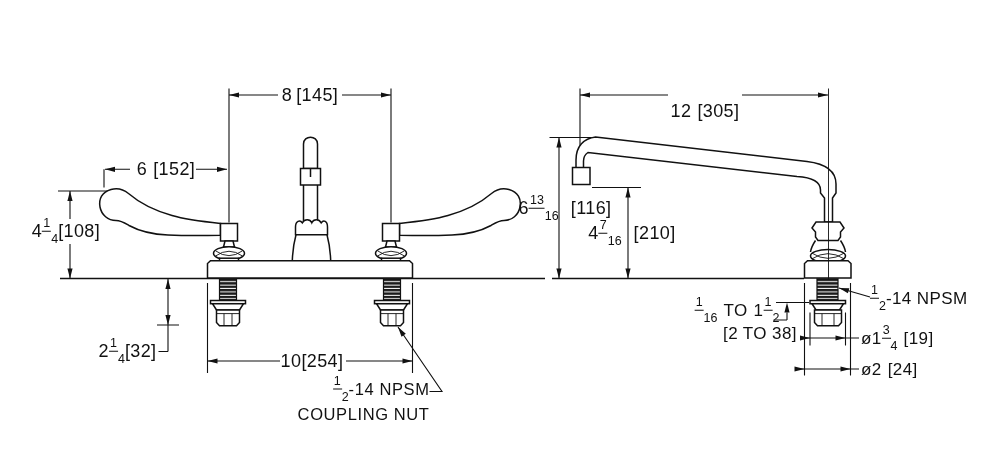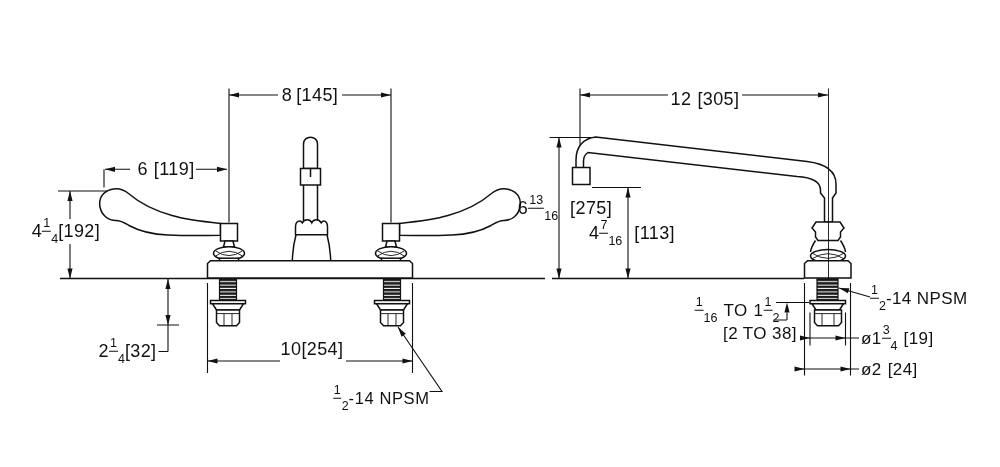--- a/index.html
+++ b/index.html
@@ -182,80 +182,81 @@
 
   <div class="lbl" style="left:310px;top:95px">
     <span>8</span>
       <span class="sp4"></span>
       <span>[145]</span>
   </div>
 
   <div class="lbl" style="left:166px;top:169px">
     <span>6</span>
       <span class="sp6"></span>
-      <span>[119]</span>
+      <span>[152]</span>
   </div>
 
   <div class="lbl" style="left:66px;top:231px">
     <span>4</span>
       <span class="frac">
         <span class="num">1</span>
         <span class="den">4</span>
       </span>
-      <span>[192]</span>
+      <span>[108]</span>
   </div>
 
   <div class="lbl right" style="left:156.5px;top:351px">
     <span>2</span>
       <span class="frac">
         <span class="num">1</span>
         <span class="den">4</span>
       </span>
       <span>[32]</span>
   </div>
 
-  <div class="lbl" style="left:312px;top:349px">
+  <div class="lbl" style="left:312px;top:361px">
     <span>10</span>
       <span>[254]</span>
   </div>
 
   <div class="lbl right col f16" style="left:429.5px;top:398px">
     <span class="row">
         <span class="frac">
           <span class="num">1</span>
           <span class="den">2</span>
         </span>
         <span>-14 NPSM</span>
       </span>
-  </div>
-
-  <div class="lbl" style="left:705px;top:99px">
+    <span class="row">COUPLING NUT</span>
+  </div>
+
+  <div class="lbl" style="left:705px;top:111px">
     <span>12</span>
       <span class="sp6"></span>
       <span>[305]</span>
   </div>
 
   <div class="lbl" style="left:565px;top:208px">
     <span>6</span>
       <span class="frac">
         <span class="num">13</span>
         <span class="den">16</span>
       </span>
       <span class="sp12"></span>
-      <span>[275]</span>
+      <span>[116]</span>
   </div>
 
   <div class="lbl" style="left:632px;top:233px">
     <span>4</span>
       <span class="frac">
         <span class="num">7</span>
         <span class="den">16</span>
       </span>
       <span class="sp12"></span>
-      <span>[113]</span>
+      <span>[210]</span>
   </div>
 
   <div class="lbl f17" style="left:737px;top:310px">
     <span class="frac">
         <span class="num">1</span>
         <span class="den">16</span>
       </span>
       <span class="sp6"></span>
       <span>TO</span>
       <span class="sp6"></span>

